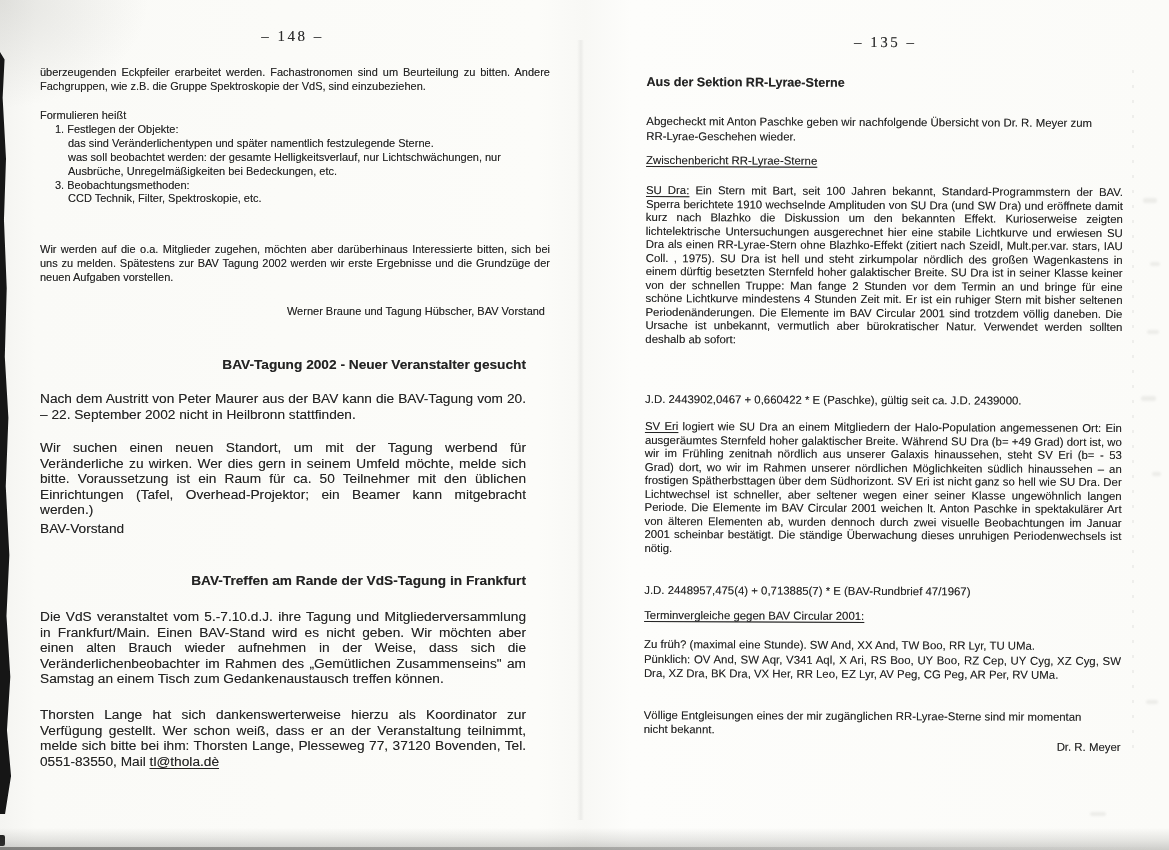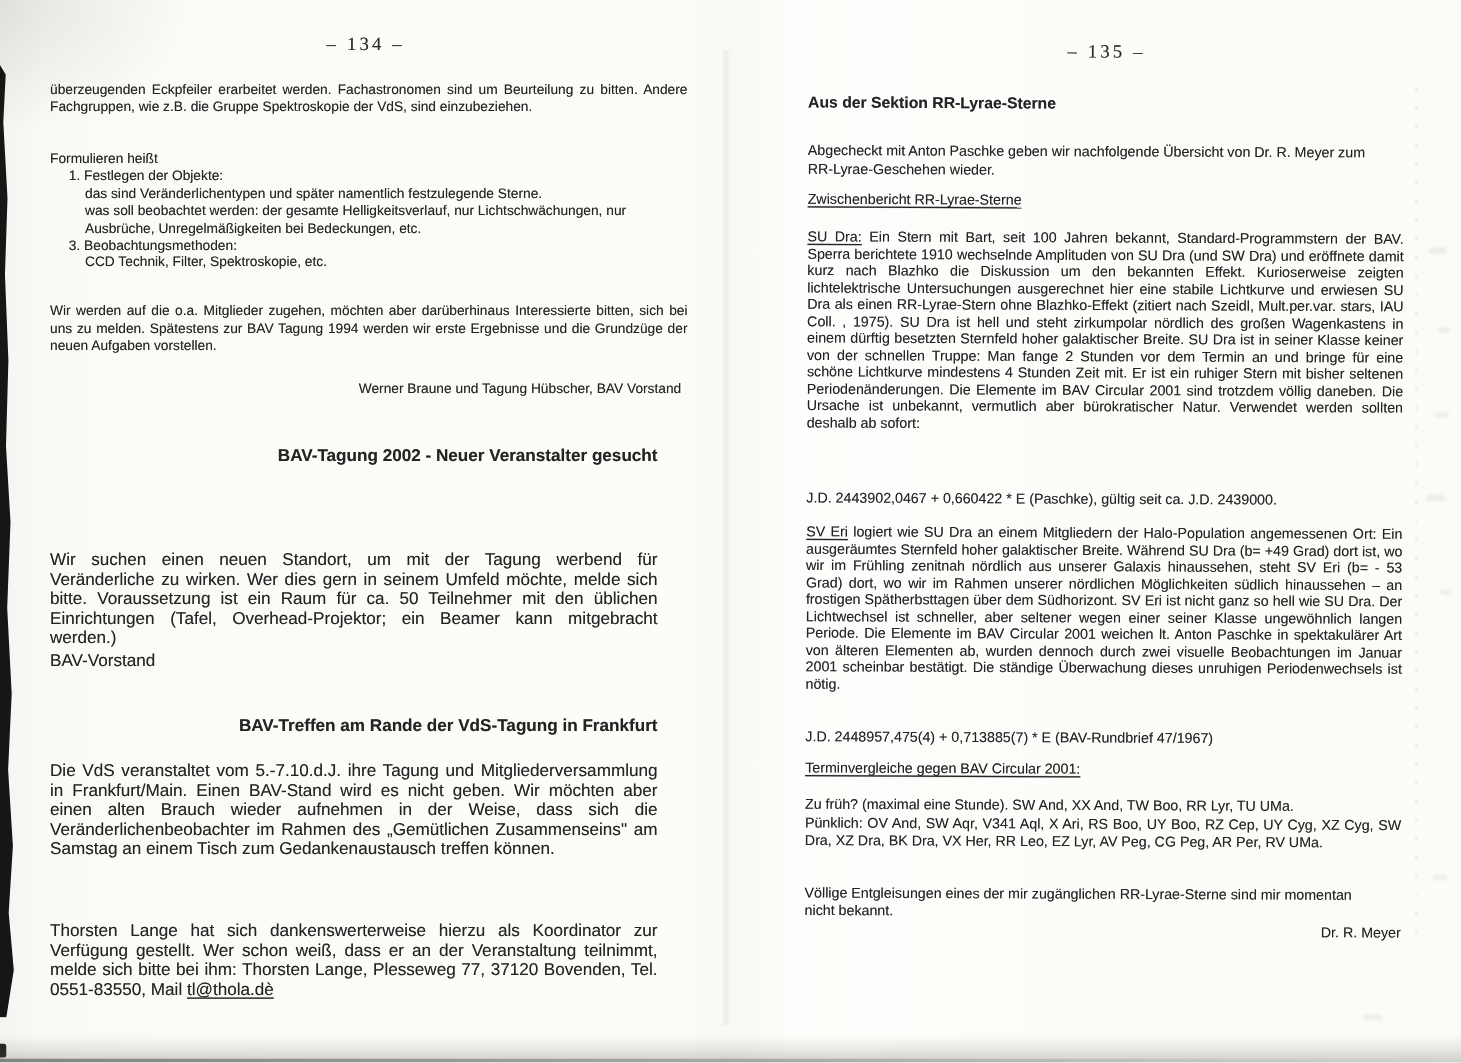--- a/index.html
+++ b/index.html
@@ -55,55 +55,56 @@
   <div class="ghost" style="left:1147px;top:330px;width:12px;height:4px"></div>
   <div class="ghost" style="left:1141px;top:396px;width:15px;height:5px"></div>
   <div class="ghost" style="left:1152px;top:472px;width:9px;height:4px"></div>
   <div class="ghost" style="left:1146px;top:700px;width:12px;height:4px"></div>
   <div class="ghost" style="left:1090px;top:812px;width:16px;height:4px"></div>
   <div class="bottom-shade"></div>
   <div class="bottom-line"></div>
 
   <div class="page-layer">
 
-    <div class="pageno" style="left:40px;top:28px;width:505px">– 134 –</div>
+    <div class="pageno" style="left:40px;top:28px;width:505px">– 148 –</div>
 
     <div class="blk sm j" style="left:40px;top:66px;width:510px">überzeugenden Eckpfeiler erarbeitet werden. Fachastronomen sind um Beurteilung zu bitten. Andere Fachgruppen, wie z.B. die Gruppe Spektroskopie der VdS, sind einzubeziehen.</div>
 
-    <div class="blk sm" style="left:40px;top:121px;width:510px">
+    <div class="blk sm" style="left:40px;top:109px;width:510px">
       <div>Formulieren heißt</div>
       <div class="li">
         <div class="lt"><span>1.</span> <span>Festlegen der Objekte:</span></div>
         <div>das sind Veränderlichentypen und später namentlich festzulegende Sterne.</div>
       </div>
       <div class="li">
         <div>was soll beobachtet werden: der gesamte Helligkeitsverlauf, nur Lichtschwächungen, nur Ausbrüche, Unregelmäßigkeiten bei Bedeckungen, etc.</div>
       </div>
       <div class="li">
         <div class="lt"><span>3.</span> <span>Beobachtungsmethoden:</span></div>
         <div>CCD Technik, Filter, Spektroskopie, etc.</div>
       </div>
     </div>
 
-    <div class="blk sm j" style="left:40px;top:243px;width:510px">Wir werden auf die o.a. Mitglieder zugehen, möchten aber darüberhinaus Interessierte bitten, sich bei uns zu melden. Spätestens zur BAV Tagung 1994 werden wir erste Ergebnisse und die Grundzüge der neuen Aufgaben vorstellen.</div>
+    <div class="blk sm j" style="left:40px;top:243px;width:510px">Wir werden auf die o.a. Mitglieder zugehen, möchten aber darüberhinaus Interessierte bitten, sich bei uns zu melden. Spätestens zur BAV Tagung 2002 werden wir erste Ergebnisse und die Grundzüge der neuen Aufgaben vorstellen.</div>
 
     <div class="blk sm rgt" style="left:40px;top:305px;width:505px;padding-right:30px">Werner Braune und Tagung Hübscher, BAV Vorstand</div>
 
     <div class="blk bg b ctr" style="left:40px;top:357px;width:486px">BAV-Tagung 2002  -  Neuer Veranstalter gesucht</div>
 
+    <div class="blk bg j" style="left:40px;top:391px;width:486px">Nach dem Austritt von Peter Maurer aus der BAV kann die BAV-Tagung vom 20. – 22. September 2002 nicht in Heilbronn stattfinden.</div>
 
     <div class="blk bg j" style="left:40px;top:440px;width:486px">Wir suchen einen neuen Standort, um mit der Tagung werbend für Veränderliche zu wirken. Wer dies gern in seinem Umfeld möchte, melde sich bitte. Voraussetzung ist ein Raum für ca. 50 Teilnehmer mit den üblichen Einrichtungen (Tafel, Overhead-Projektor; ein Beamer kann mitgebracht werden.)</div>
 
     <div class="blk bg" style="left:40px;top:521px;width:486px">BAV-Vorstand</div>
 
     <div class="blk bg b ctr" style="left:40px;top:573px;width:486px">BAV-Treffen am Rande der VdS-Tagung in Frankfurt</div>
 
     <div class="blk bg j" style="left:40px;top:609px;width:486px">Die VdS veranstaltet vom 5.-7.10.d.J. ihre Tagung und Mitgliederversammlung in Frankfurt/Main. Einen BAV-Stand wird es nicht geben. Wir möchten aber einen alten Brauch wieder aufnehmen in der Weise, dass sich die Veränderlichenbeobachter im Rahmen des „Gemütlichen Zusammenseins" am Samstag an einem Tisch zum Gedankenaustausch treffen können.</div>
 
-    <div class="blk bg j" style="left:40px;top:737px;width:486px"><span>Thorsten Lange hat sich dankenswerterweise hierzu als Koordinator zur Verfügung gestellt. Wer schon weiß, dass er an der Veranstaltung teilnimmt, melde sich bitte bei ihm: Thorsten Lange, Plesseweg 77, 37120 Bovenden, Tel. 0551-83550, Mail </span><span class="u">tl@thola.dè</span></div>
+    <div class="blk bg j" style="left:40px;top:707px;width:486px"><span>Thorsten Lange hat sich dankenswerterweise hierzu als Koordinator zur Verfügung gestellt. Wer schon weiß, dass er an der Veranstaltung teilnimmt, melde sich bitte bei ihm: Thorsten Lange, Plesseweg 77, 37120 Bovenden, Tel. 0551-83550, Mail </span><span class="u">tl@thola.dè</span></div>
 
   </div>
 
   <div class="page-layer page-right-layer">
 
     <div class="pageno" style="left:645px;top:34px;width:477px">– 135 –</div>
 
     <div class="blk rt b" style="left:645px;top:77px;width:477px;font-size:12.6px">Aus der Sektion RR-Lyrae-Sterne</div>
 
     <div class="blk rt" style="left:645px;top:115px;width:455px;line-height:15px">Abgecheckt mit Anton Paschke geben wir nachfolgende Übersicht von Dr. R. Meyer zum RR-Lyrae-Geschehen wieder.</div>

